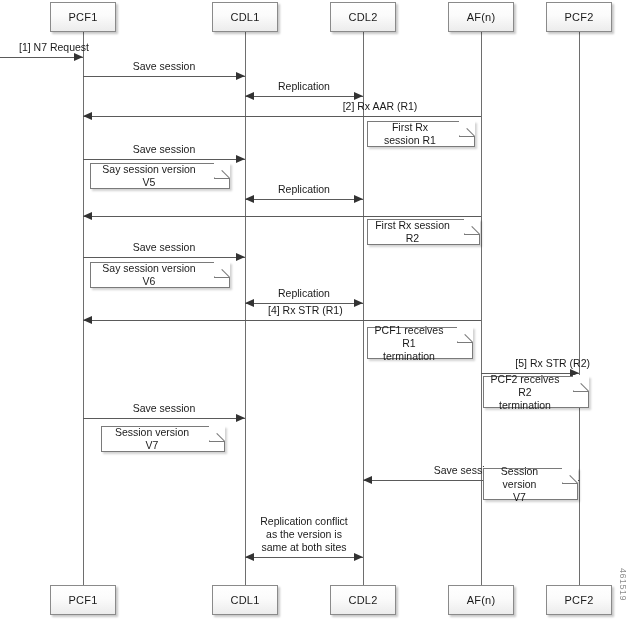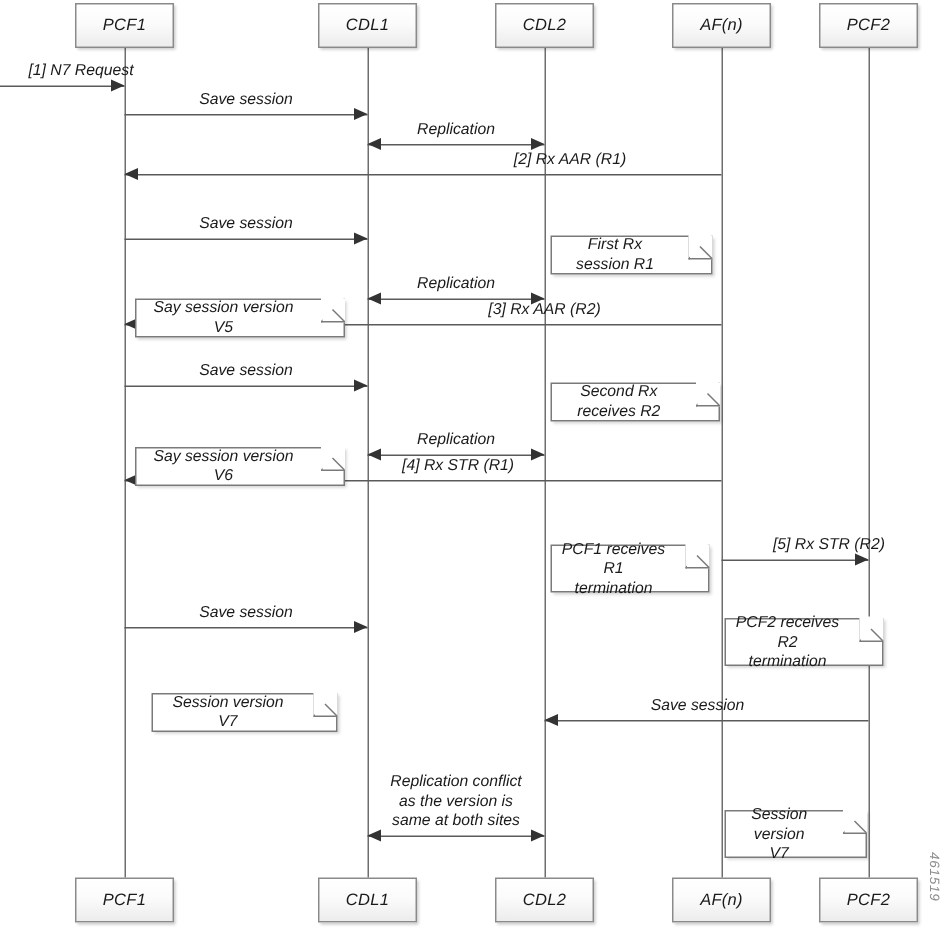--- a/index.html
+++ b/index.html
@@ -10,21 +10,20 @@
   body {
     font-family: "Liberation Sans", sans-serif;
     -webkit-font-smoothing: antialiased;
   }
   #canvas {
     position: relative;
     width: 633px;
     height: 619px;
     background: #ffffff;
     overflow: hidden;
-    font-style: italic;
   }
 
   
   .lifeline {
     position: absolute;
     width: 1px;
     background: #6e6e6e;
   }
 
   
@@ -76,21 +75,20 @@
     border: 1px solid #7a7a7a;
     box-shadow: 1.5px 1.5px 2px rgba(0,0,0,0.18);
     font-size: 10.5px;
     color: #1a1a1a;
     display: flex;
     align-items: center;
     justify-content: center;
     text-align: center;
     line-height: 13px;
     padding: 2px 28px 2px 6px;
-    margin-top: 36px;
   }
   .note .fold {
     position: absolute;
     top: -1px;
     right: -1px;
     width: 15px;
     height: 15px;
     background: #ffffff;
     border-left: 1px solid #7a7a7a;
     border-bottom: 1px solid #7a7a7a;
@@ -194,23 +192,20 @@
       <div>Save session</div>
     </div>
     <div class="msg" style="left: 245px; top: 199px; width: 118px;"></div>
     <div class="arrowhead right" style="top: 195px; left: 354px;"></div>
     <div class="arrowhead left" style="top: 195px; left: 245px;"></div>
     <div class="msg-label" style="left: 245px; width: 118px; top: 183px;">
       <div>Replication</div>
     </div>
     <div class="msg" style="left: 83px; top: 216px; width: 398px;"></div>
     <div class="arrowhead left" style="top: 212px; left: 83px;"></div>
-    <div class="msg-label" style="left: 268px; width: 190px; top: 200px; text-align: center;">
-      <div>[3] Rx AAR (R2)</div>
-    </div>
     <div class="msg" style="left: 83px; top: 257px; width: 162px;"></div>
     <div class="arrowhead right" style="top: 253px; left: 236px;"></div>
     <div class="msg-label" style="left: 83px; width: 162px; top: 241px;">
       <div>Save session</div>
     </div>
     <div class="msg" style="left: 245px; top: 303px; width: 118px;"></div>
     <div class="arrowhead right" style="top: 299px; left: 354px;"></div>
     <div class="arrowhead left" style="top: 299px; left: 245px;"></div>
     <div class="msg-label" style="left: 245px; width: 118px; top: 287px;">
       <div>Replication</div>
@@ -250,21 +245,21 @@
       <span class="fold"></span>
     </div>
     <div class="note" style="left: 90px; top: 163px; width: 140px; height: 26px;">
       <div>
         <div>Say session version V5</div>
       </div>
       <span class="fold"></span>
     </div>
     <div class="note" style="left: 367px; top: 219px; width: 113px; height: 26px;">
       <div>
-        <div>Second Rx receives R2</div>
+        <div>First Rx session R2</div>
       </div>
       <span class="fold"></span>
     </div>
     <div class="note" style="left: 90px; top: 262px; width: 140px; height: 26px; align-items: center;">
       <div>
         <div>Say session version V6</div>
       </div>
       <span class="fold"></span>
     </div>
     <div class="note" style="left: 367px; top: 327px; width: 106px; height: 32px; text-align: center;">
@@ -280,21 +275,21 @@
         <div>termination</div>
       </div>
       <span class="fold"></span>
     </div>
     <div class="note" style="left: 101px; top: 426px; width: 124px; height: 26px;">
       <div>
         <div>Session version V7</div>
       </div>
       <span class="fold"></span>
     </div>
-    <div class="note" style="left: 483px; top: 504px; width: 95px; height: 32px;">
+    <div class="note" style="left: 483px; top: 468px; width: 95px; height: 32px;">
       <div>
         <div>Session version</div>
         <div>V7</div>
       </div>
       <span class="fold"></span>
     </div>
     <div class="watermark" style="right: 5px; top: 568px;">461519</div>
   </div>
 
 </body></html>

